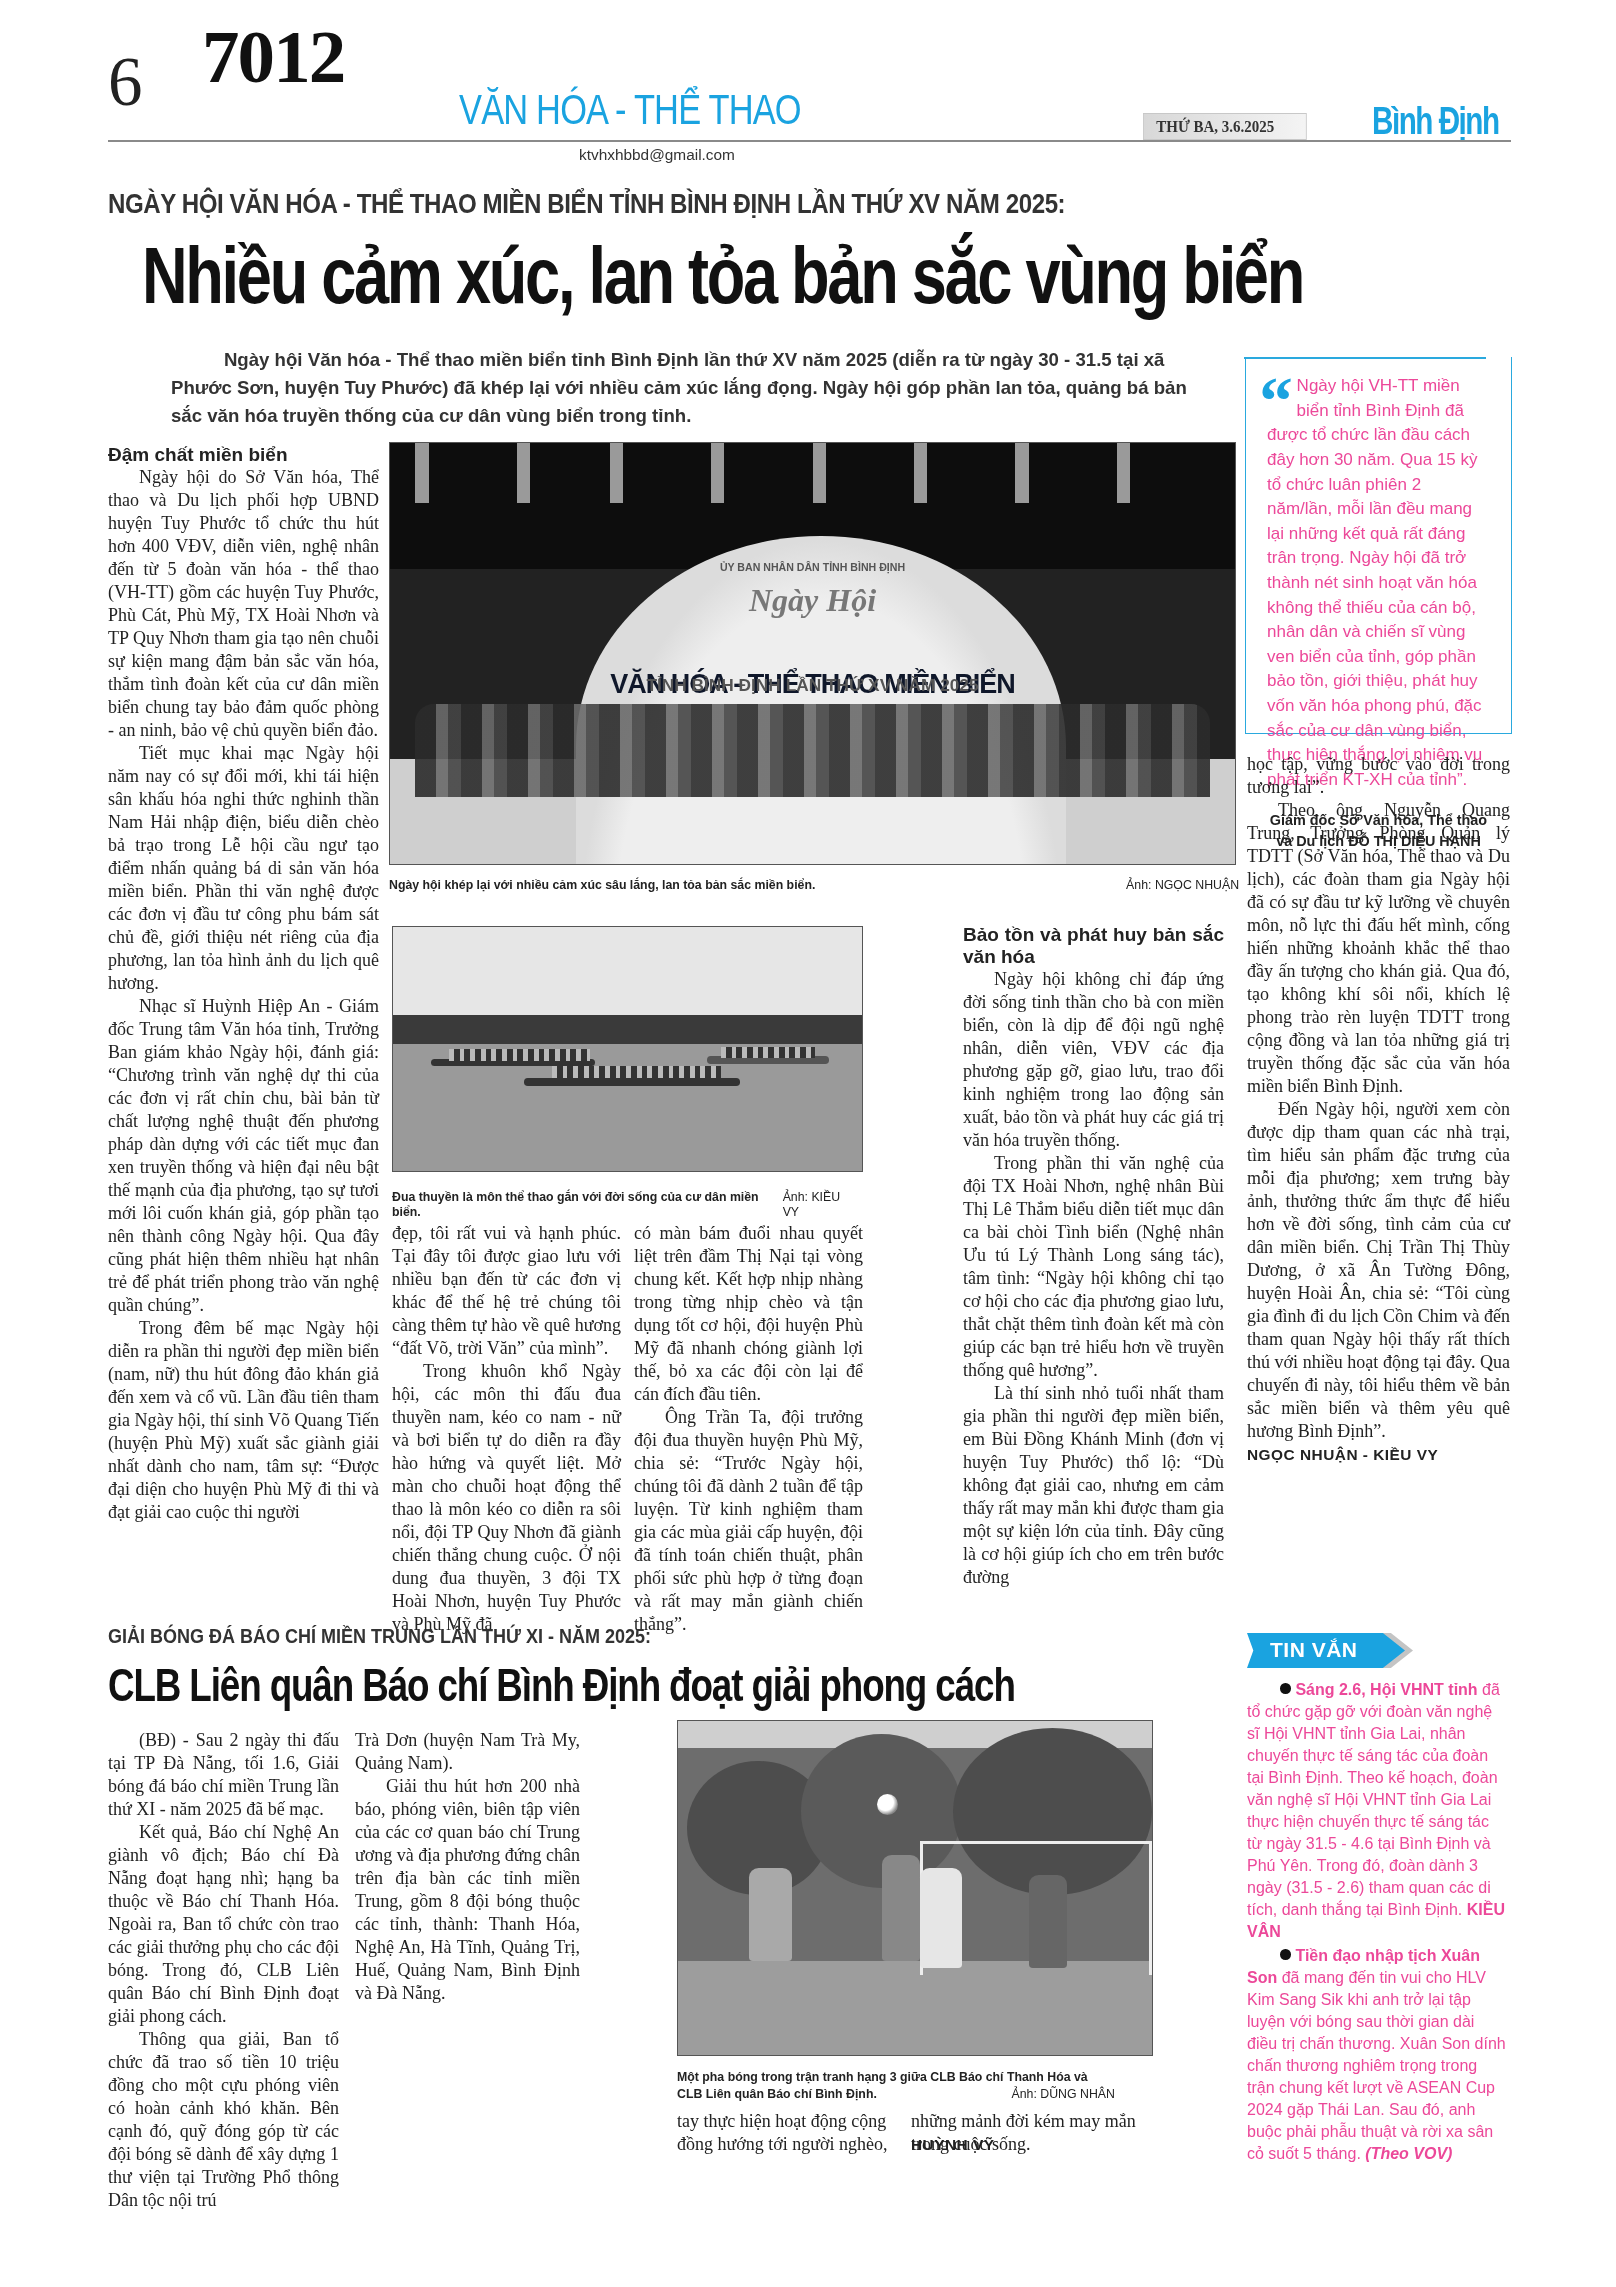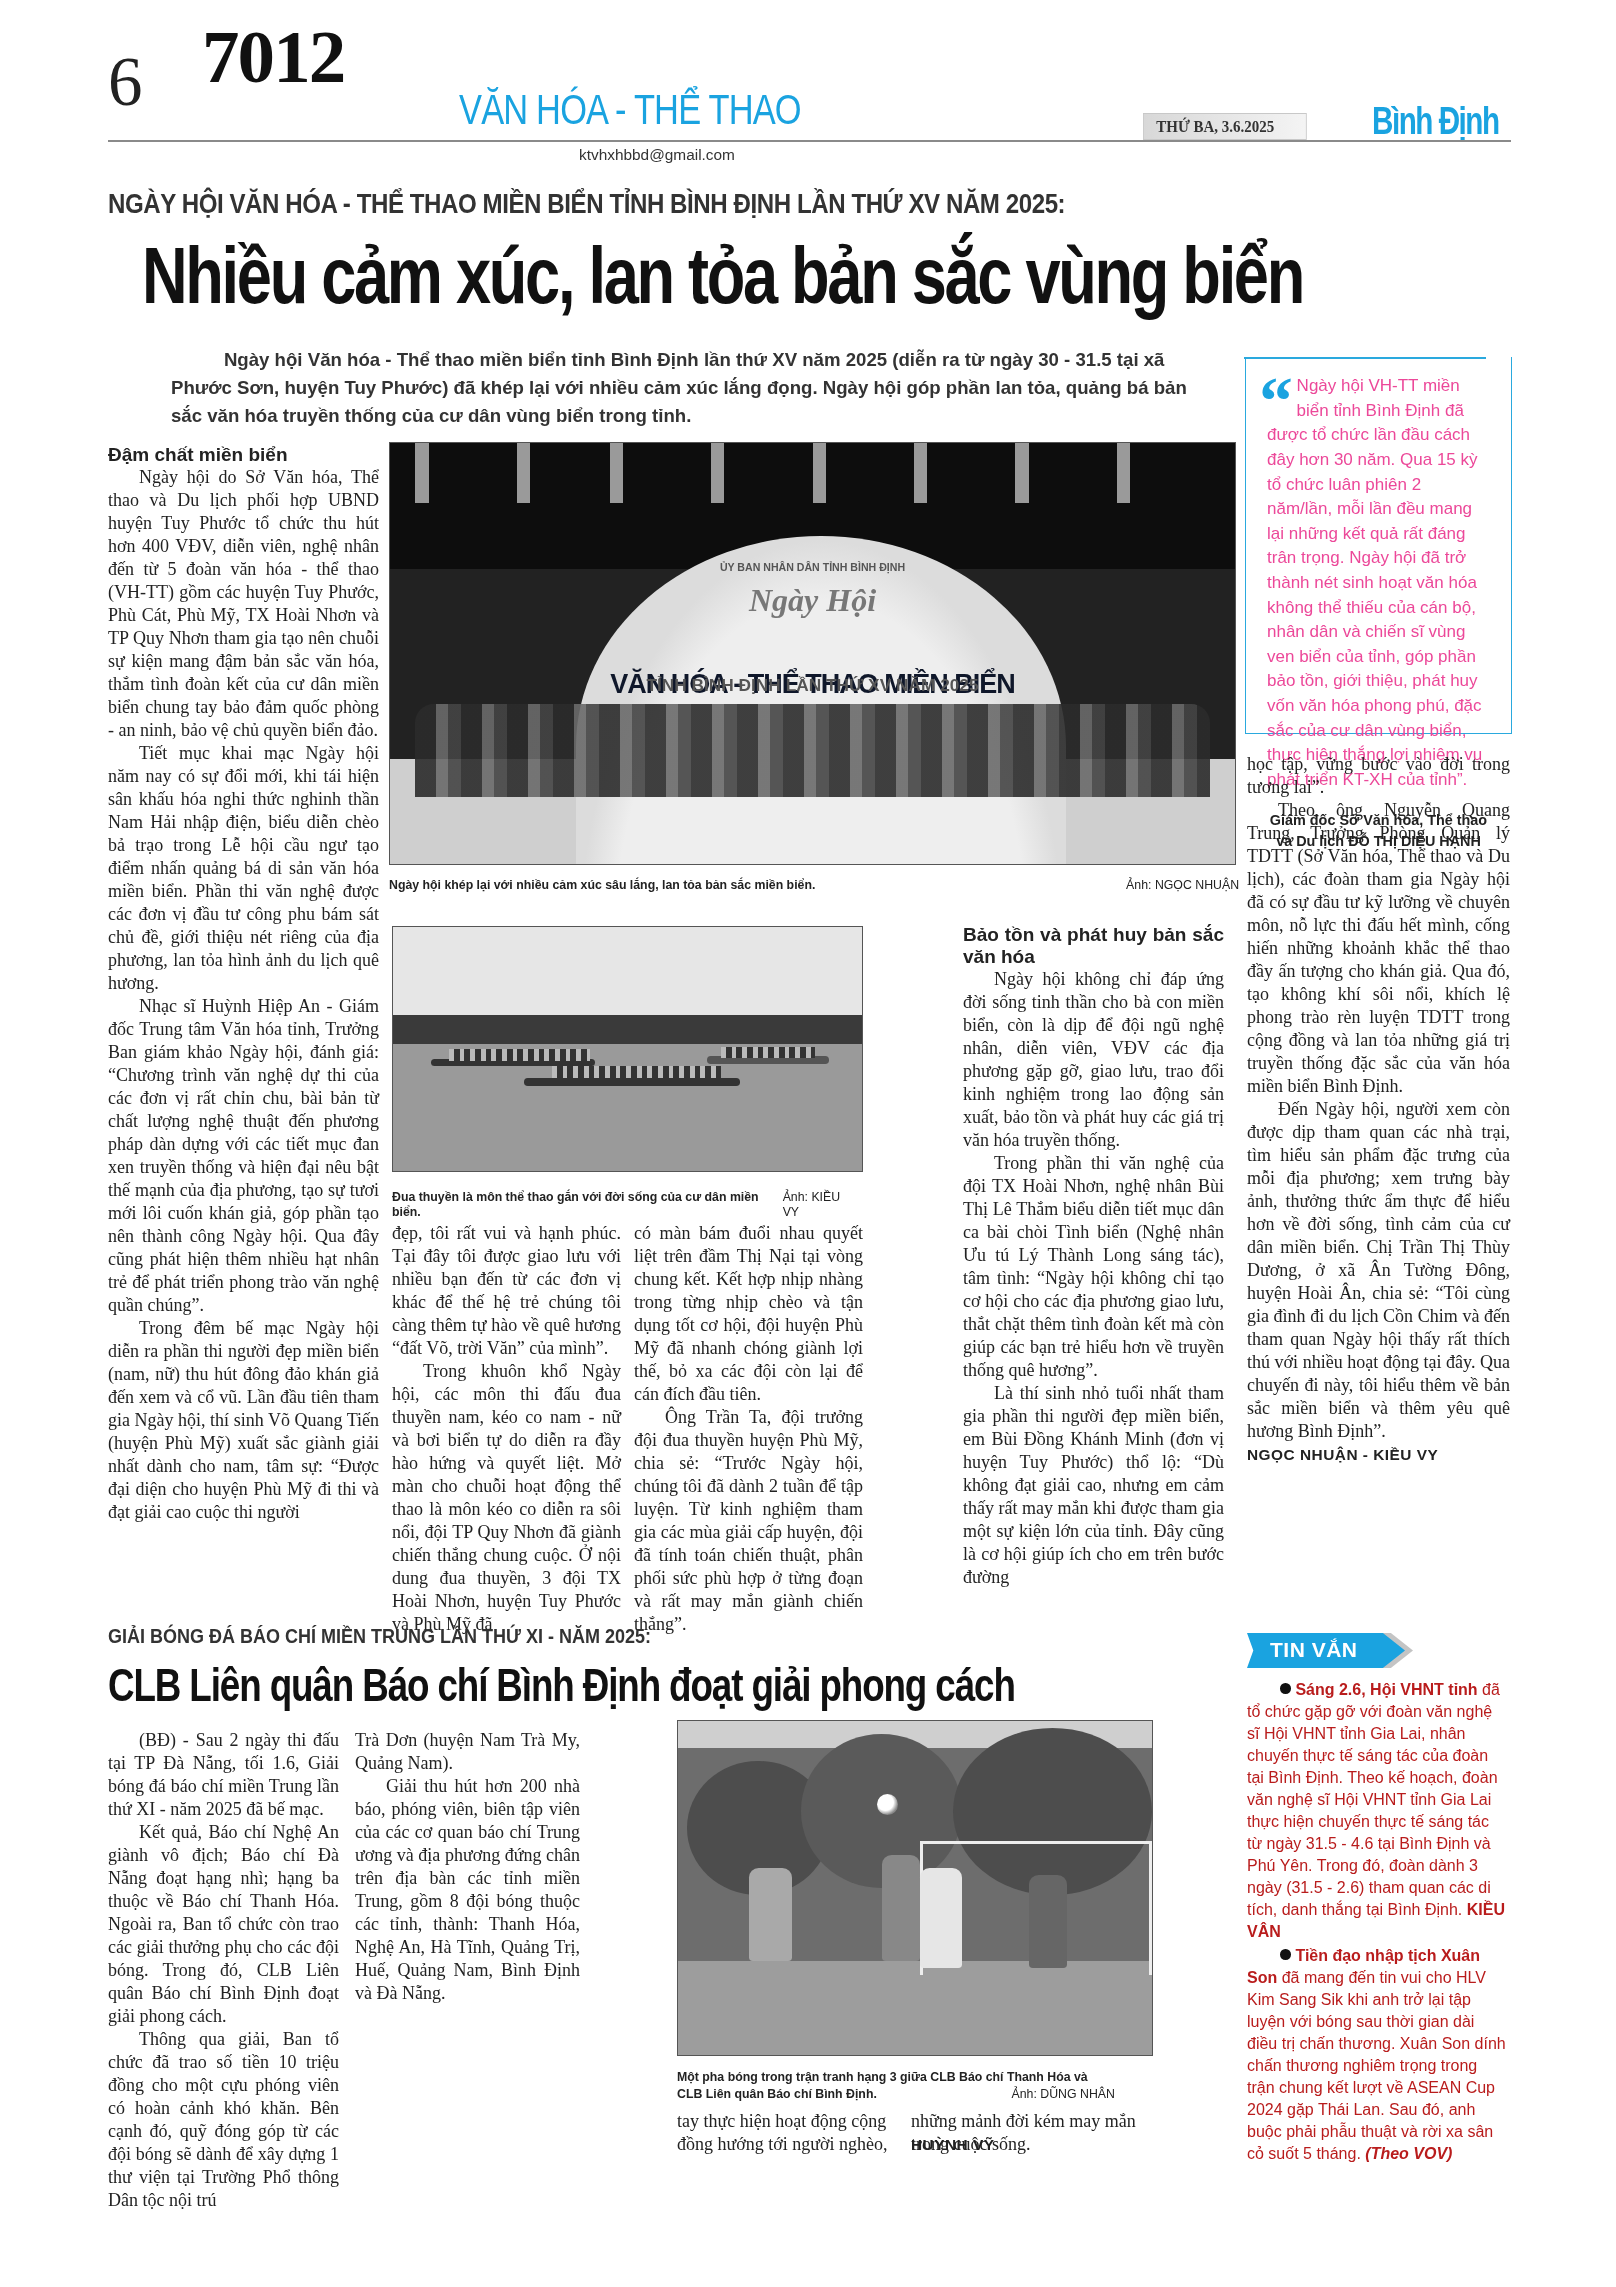--- a/index.html
+++ b/index.html
@@ -38,21 +38,21 @@
 
   .byline { font-family: "Liberation Sans", sans-serif; font-weight: bold; font-size: 15.4px; letter-spacing: 0.5px; text-align: left; }
 
   
   .kicker2 { left: 108px; top: 1625px; font-family: "Liberation Sans", sans-serif; font-weight: bold; font-size: 20px; color: #333; transform: scaleX(0.9); transform-origin: left; white-space: nowrap; }
   .headline2 { left: 108px; top: 1658px; font-family: "Liberation Sans", sans-serif; font-weight: bold; font-size: 46px; color: #111; letter-spacing: -1.4px; transform: scaleX(0.80); transform-origin: left; white-space: nowrap; }
 
   
   .tinvan-tag { left: 1247px; top: 1633px; width: 158px; height: 35px; background: #1aa3e0; clip-path: polygon(0 0, 86% 0, 100% 50%, 86% 100%, 0 100%, 4% 50%); color: #fff; font-family: "Liberation Sans", sans-serif; font-weight: bold; font-size: 21px; padding: 4.8px 0 0 23px; letter-spacing: 0.5px; }
   .tinvan-tag-shadow { left: 1255px; top: 1633px; width: 158px; height: 35px; background: #c4c4c4; clip-path: polygon(0 0, 86% 0, 100% 50%, 86% 100%, 0 100%); }
-  .tinvan-body { left: 1247px; top: 1679px; width: 261px; font-family: "Liberation Sans", sans-serif; font-size: 16px; line-height: 22px; color: #b91c1c; }
+  .tinvan-body { left: 1247px; top: 1679px; width: 261px; font-family: "Liberation Sans", sans-serif; font-size: 16px; line-height: 22px; color: #ec4899; }
   .tinvan-body p { text-indent: 33px; }
   .tinvan-body b { font-weight: bold; }
   .dot { display: inline-block; width: 10.6px; height: 10.6px; background: #111; border-radius: 50%; margin-right: 4.8px; vertical-align: 1px; }
 
   
   .stage-bg { position: absolute; inset: 0; background: linear-gradient(#0d0d0d 0 30%, #222 30% 75%, #cfcfcf 75%); }
   .stage-arch { position: absolute; left: 22%; top: 22%; width: 58%; height: 100%; background: radial-gradient(ellipse at 50% 100%, #eeeeee 0 60%, #dcdcdc 70%); border-radius: 50% 50% 0 0; }
   .stage-text { position: absolute; left: 0; right: 0; text-align: center; font-family: "Liberation Sans", sans-serif; font-weight: bold; color: #555; }
   .flag { position: absolute; top: 0; width: 13.4px; height: 60px; background: #9a9a9a; }
   .performers { position: absolute; left: 3%; right: 3%; top: 62%; height: 22%; background: repeating-linear-gradient(90deg, #2b2b2b 0 21px, #6a6a6a 21px 33px, #444 33px 46px); opacity: 0.9; border-radius: 19px 19px 0 0; }

